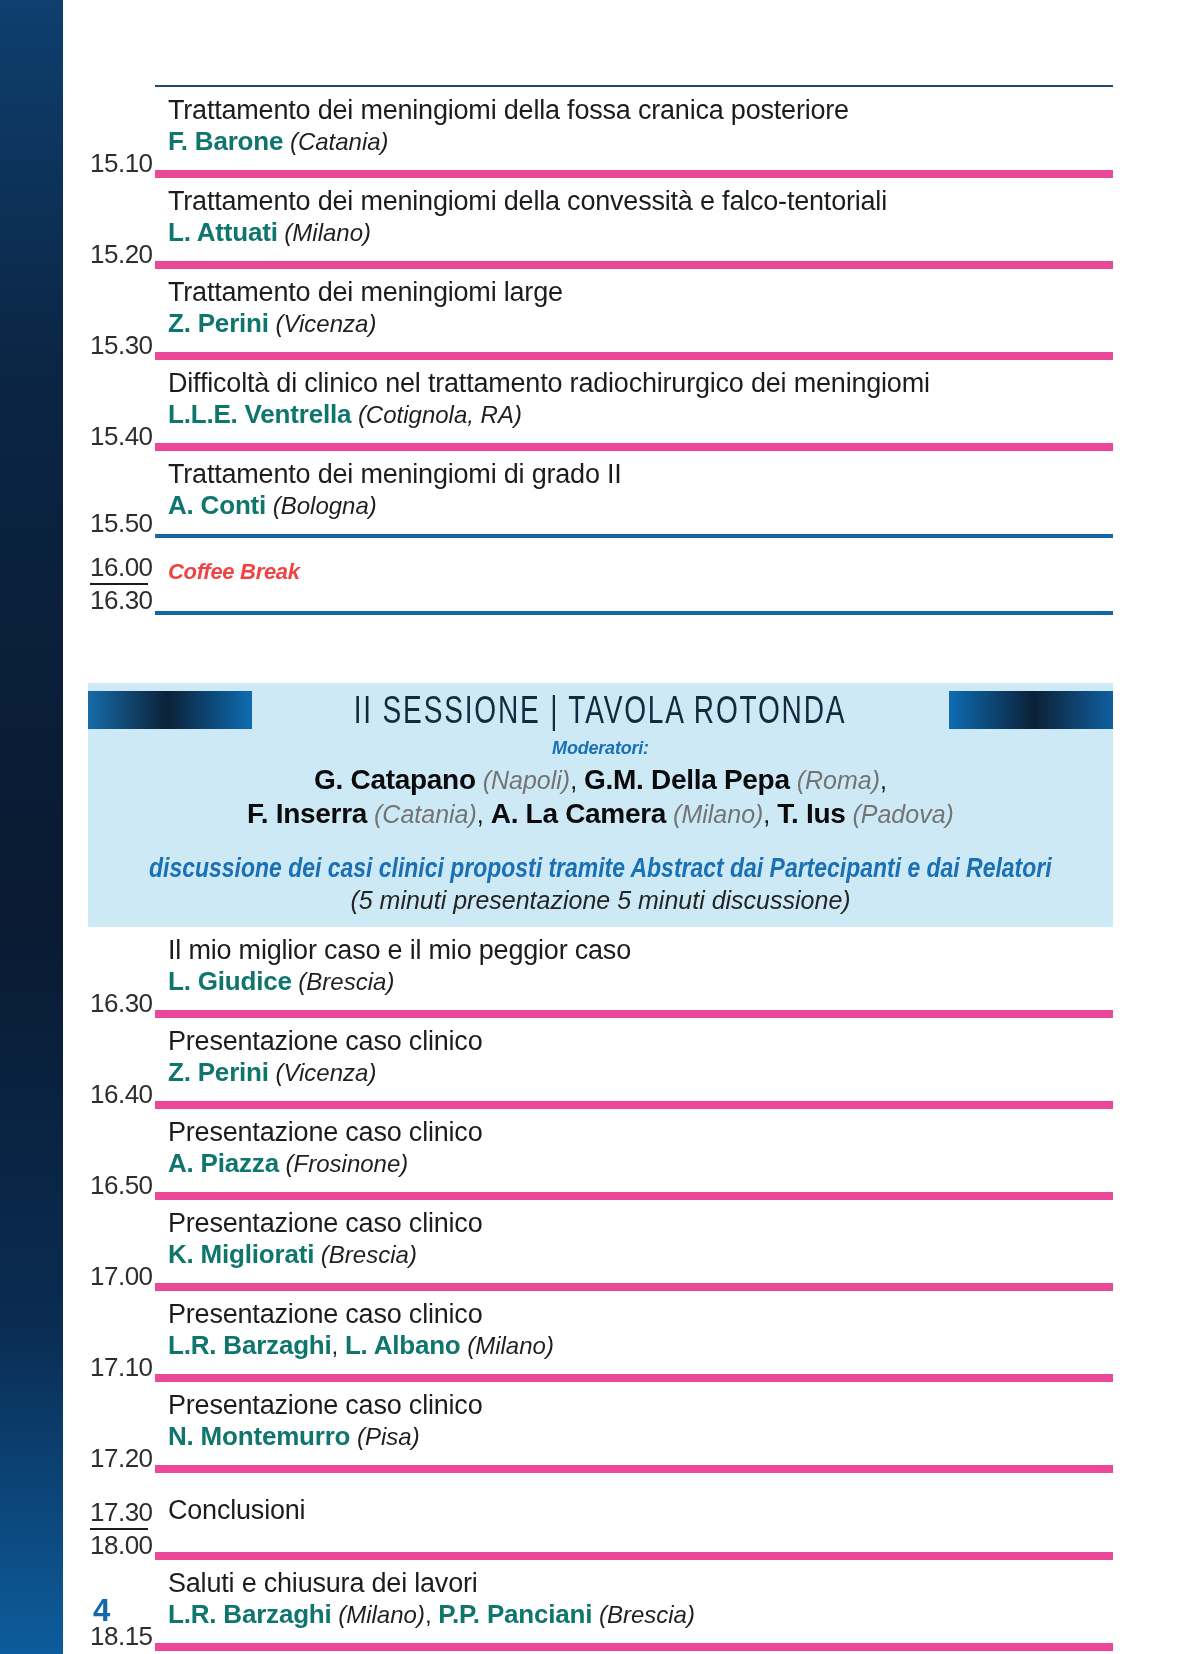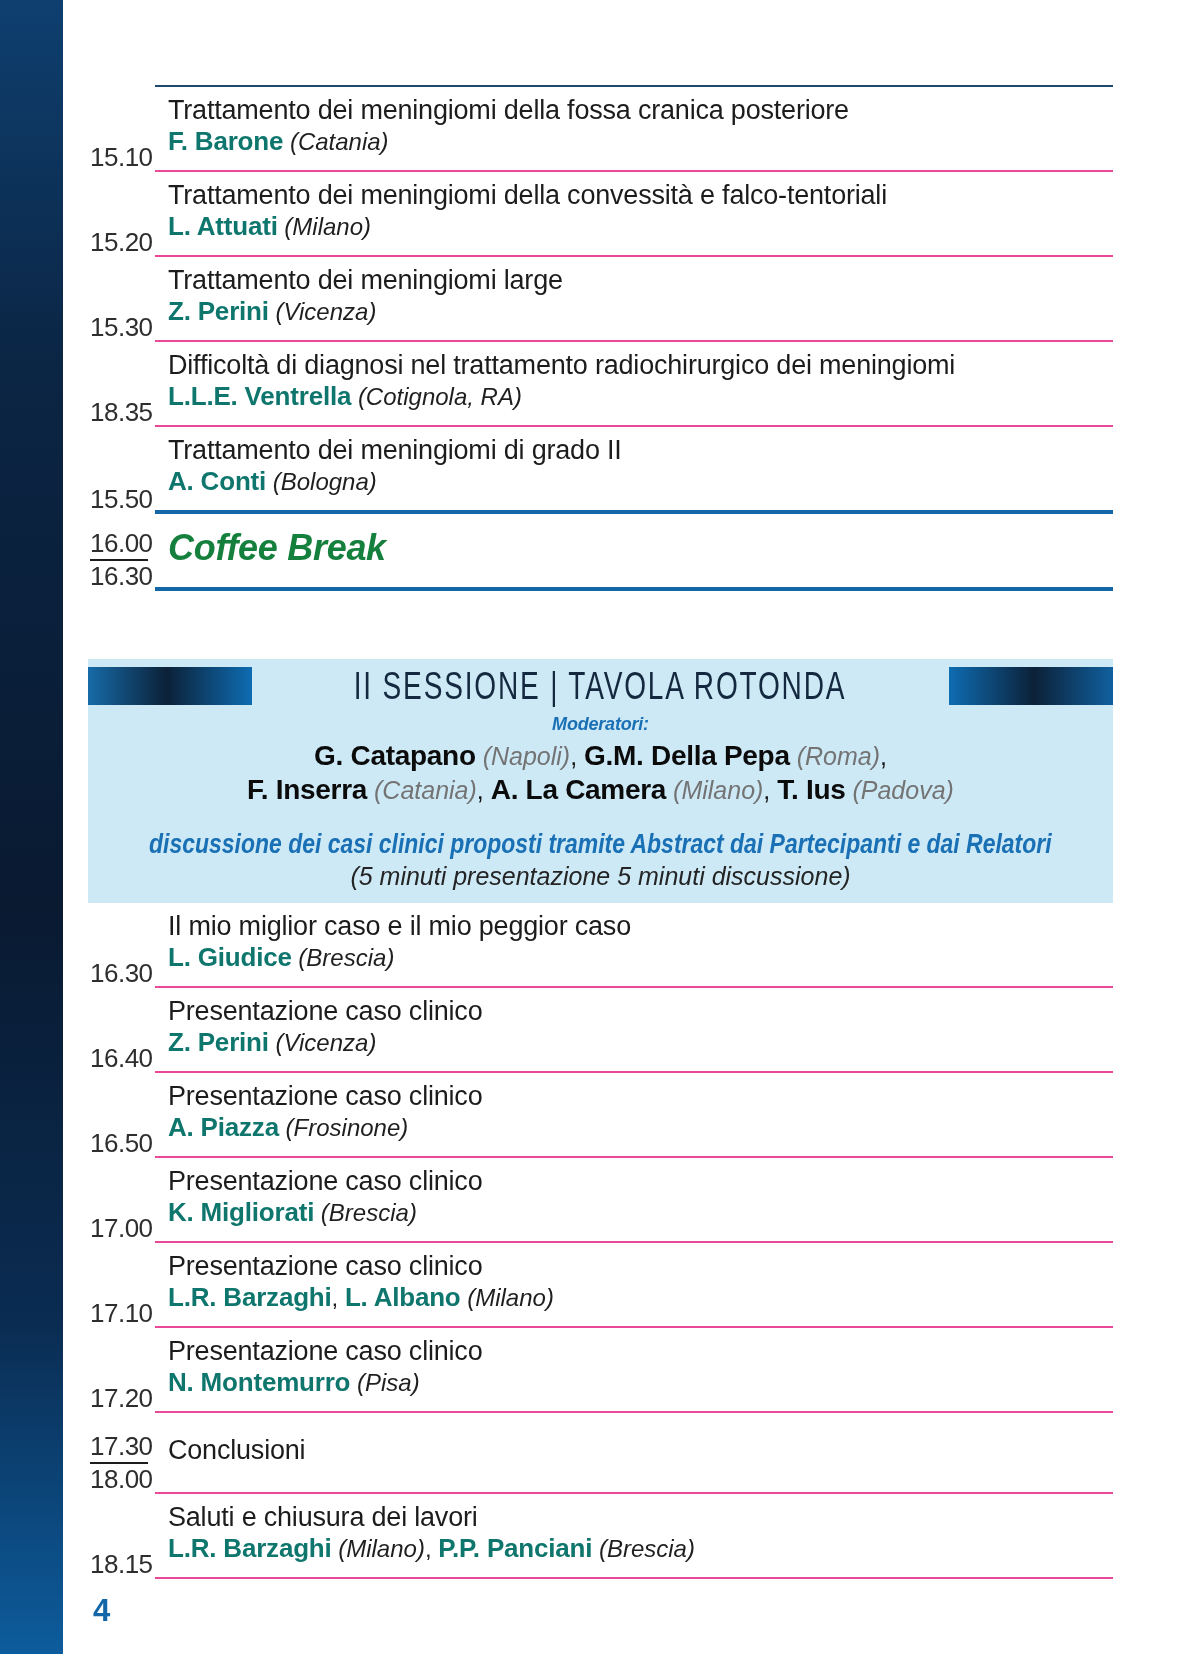--- a/index.html
+++ b/index.html
@@ -24,33 +24,33 @@
   .row{display:flex;align-items:flex-end;}
   .time{
     width:65px;flex:0 0 65px;
     font-size:26px;line-height:30px;letter-spacing:-0.5px;
     color:#2e2e2e;padding-top:9px;
   }
   .time.stacked{display:flex;flex-direction:column;align-items:flex-start;padding-top:6px;}
   .time.stacked span{display:block;font-size:26px;line-height:29px;}
   .tline{width:58px;height:2px;background:#1c1c1c;margin:1px 0;}
   .body{
-    flex:1;border-bottom:2px solid #ec4899;
+    flex:1;border-bottom:8px solid #ec4899;
     padding:8px 0 13px 13px;min-height:44px;
   }
   .schedule[data-first-rule] .row:first-child .body{border-top:2px solid #1e486d;}
   .title{font-size:27px;line-height:31px;letter-spacing:-0.2px;color:#1c1c1c;}
   .speakers{font-size:24px;line-height:31px;color:#1f1f1f;}
   .speakers strong{font-size:26px;color:#0f766e;letter-spacing:-0.2px;}
   .speakers em{font-size:24px;color:#1f1f1f;}
   .pre-break .body{border-bottom:4px solid #1467a7;}
   .break-row .body{border-bottom:4px solid #1467a7;display:flex;align-items:center;min-height:52px;}
   .coffee-label{
-    font-size:36px;font-weight:bold;font-style:italic;
-    color:#15803d;letter-spacing:-0.3px;
+    font-size:22px;font-weight:bold;font-style:italic;
+    color:#ef4444;letter-spacing:-0.3px;
   }
   .plain-row .body{display:flex;align-items:center;min-height:58px;}
   
   .panel{
     margin:68px 0 0 -2px;
     background:#cde9f6;
     padding:8px 0 12px 0;
   }
   .session-bar{display:flex;align-items:center;height:38px;}
   .bar-grad{flex:1;height:38px;}
@@ -111,23 +111,23 @@
           </div>
         </div>
         <div class="row ">
           <div class="time">15.30</div>
           <div class="body">
             <div class="title">Trattamento dei meningiomi large</div>
             <div class="speakers"><strong>Z. Perini</strong> <em>(Vicenza)</em></div>
           </div>
         </div>
         <div class="row ">
-          <div class="time">18.35</div>
-          <div class="body">
-            <div class="title">Difficoltà di diagnosi nel trattamento radiochirurgico dei meningiomi</div>
+          <div class="time">15.40</div>
+          <div class="body">
+            <div class="title">Difficoltà di clinico nel trattamento radiochirurgico dei meningiomi</div>
             <div class="speakers"><strong>L.L.E. Ventrella</strong> <em>(Cotignola, RA)</em></div>
           </div>
         </div>
         <div class="row  pre-break">
           <div class="time">15.50</div>
           <div class="body">
             <div class="title">Trattamento dei meningiomi di grado II</div>
             <div class="speakers"><strong>A. Conti</strong> <em>(Bologna)</em></div>
           </div>
         </div>

